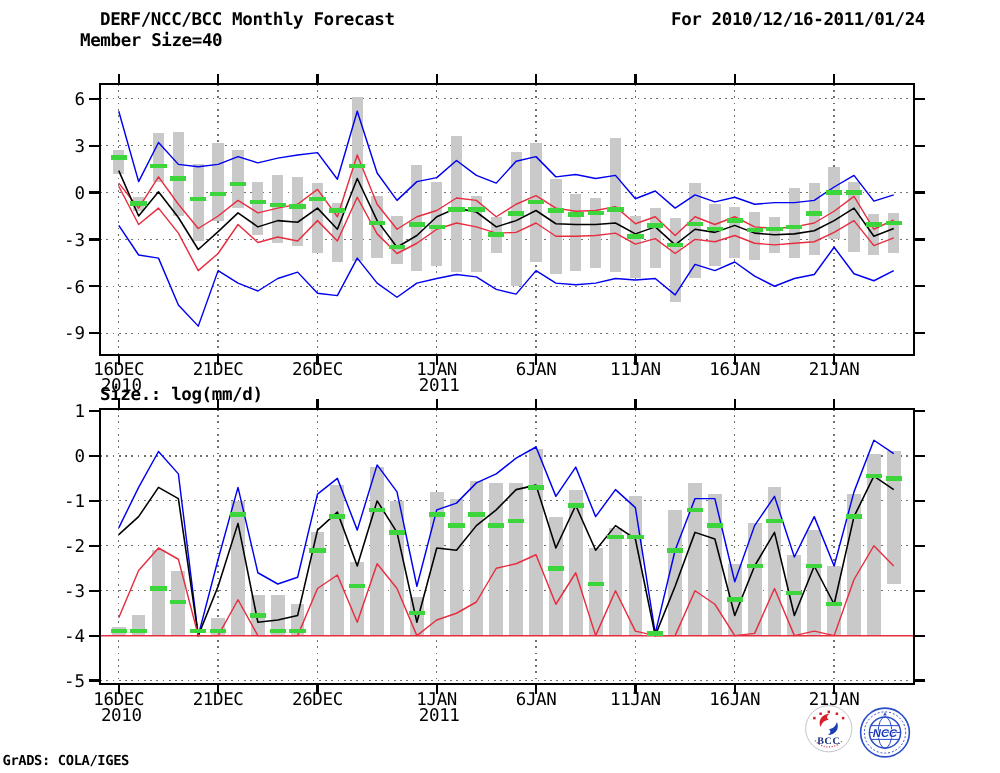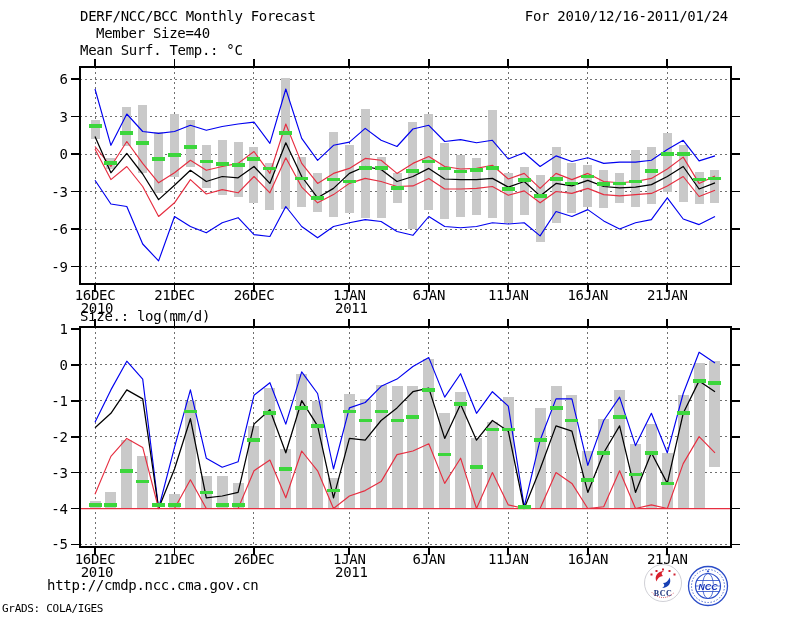--- a/index.html
+++ b/index.html
@@ -1,31 +1,30 @@
 <!DOCTYPE html>
 <html><head>
 <meta charset="utf-8">
 <style>
   html,body{margin:0;padding:0;background:#fff;}
   .page{position:relative;width:800px;height:618px;background:#fff;overflow:hidden;
         font-family:"DejaVu Sans Mono",monospace;color:#000;}
-  .txt{position:absolute;font-size:14px;line-height:15px;white-space:pre;letter-spacing:-0.3px;}
-  .r{right:72px;text-align:right;}
+  .txt{position:absolute;font-size:14px;line-height:15px;white-space:pre;letter-spacing:-0.3px;font-weight:bold;}
+  .r{right:60px;text-align:right;}
   .small{font-size:11px;letter-spacing:-0.3px;}
   svg{position:absolute;left:0;top:0;}
   svg text{font-family:"DejaVu Sans Mono",monospace;fill:#000;}
 </style>
 </head>
 <body>
 
 <div class="page">
 
   <div class="txt" style="left:80px;top:9px">DERF/NCC/BCC Monthly Forecast</div>
-  <div class="txt" style="left:96px;top:26px">Member Size=40</div>
-  <div class="txt" style="left:80px;top:43px">Mean Surf. Temp.: °C</div>
+  <div class="txt" style="left:64px;top:26px">Member Size=40</div>
   <div class="txt r" style="top:9px">For 2010/12/16-2011/01/24</div>
 
   <div class="txt" style="left:80px;top:309px">Size.: log(mm/d)</div>
 
   <svg id="plot" width="800" height="618">
       <g>
         <line x1="80" x2="731" y1="79" y2="79" stroke="#707070" stroke-width="1" stroke-dasharray="1.5 3.5" shape-rendering="crispEdges"></line>
         <line x1="80" x2="731" y1="116.5" y2="116.5" stroke="#707070" stroke-width="1" stroke-dasharray="1.5 3.5" shape-rendering="crispEdges"></line>
         <line x1="80" x2="731" y1="154" y2="154" stroke="#707070" stroke-width="1" stroke-dasharray="1.5 3.5" shape-rendering="crispEdges"></line>
         <line x1="80" x2="731" y1="191.5" y2="191.5" stroke="#707070" stroke-width="1" stroke-dasharray="1.5 3.5" shape-rendering="crispEdges"></line>
@@ -311,21 +310,20 @@
         <text x="508.322" y="564" text-anchor="middle" font-size="14px" letter-spacing="-0.3">11JAN</text>
         <line x1="587.807" x2="587.807" y1="547" y2="555" stroke="#000" stroke-width="1.8" shape-rendering="crispEdges"></line>
         <line x1="587.807" x2="587.807" y1="319" y2="327" stroke="#000" stroke-width="1.8" shape-rendering="crispEdges"></line>
         <text x="587.807" y="564" text-anchor="middle" font-size="14px" letter-spacing="-0.3">16JAN</text>
         <line x1="667.292" x2="667.292" y1="547" y2="555" stroke="#000" stroke-width="1.8" shape-rendering="crispEdges"></line>
         <line x1="667.292" x2="667.292" y1="319" y2="327" stroke="#000" stroke-width="1.8" shape-rendering="crispEdges"></line>
         <text x="667.292" y="564" text-anchor="middle" font-size="14px" letter-spacing="-0.3">21JAN</text>
       </g>
     </svg>
 
-  <div class="txt" style="left:47px;top:578px">http://cmdp.ncc.cma.gov.cn</div>
   <div class="txt small" style="left:2px;top:601px">GrADS: COLA/IGES</div>
 
   <svg width="800" height="618" style="pointer-events:none">
     <g transform="translate(663,583)">
       <circle r="18.5" fill="#ffffff" stroke="#c4c4cc" stroke-width="0.8"></circle>
       <g fill="#d02030">
         <rect x="-12.5" y="-9.5" width="2" height="2"></rect>
         <rect x="-7.5" y="-13" width="2" height="2"></rect>
         <rect x="-1" y="-14.5" width="2" height="2"></rect>
         <rect x="5.5" y="-13" width="2" height="2"></rect>

